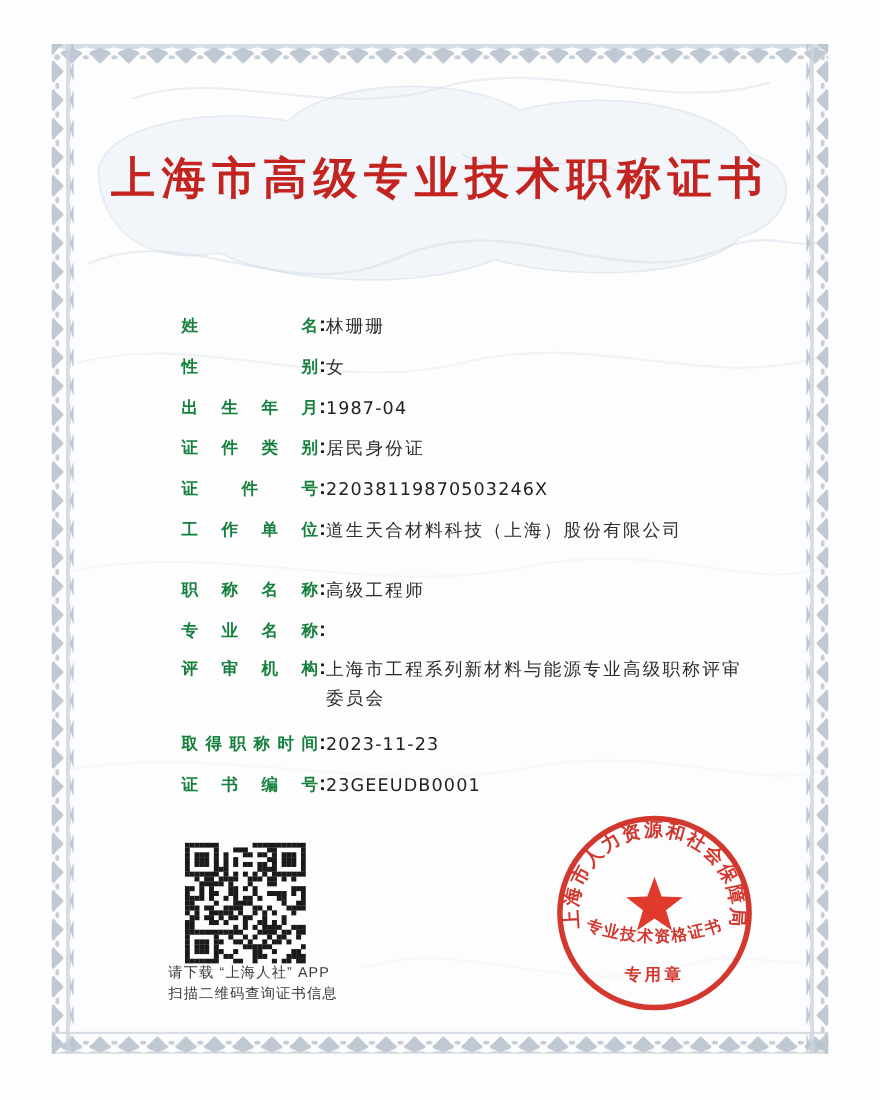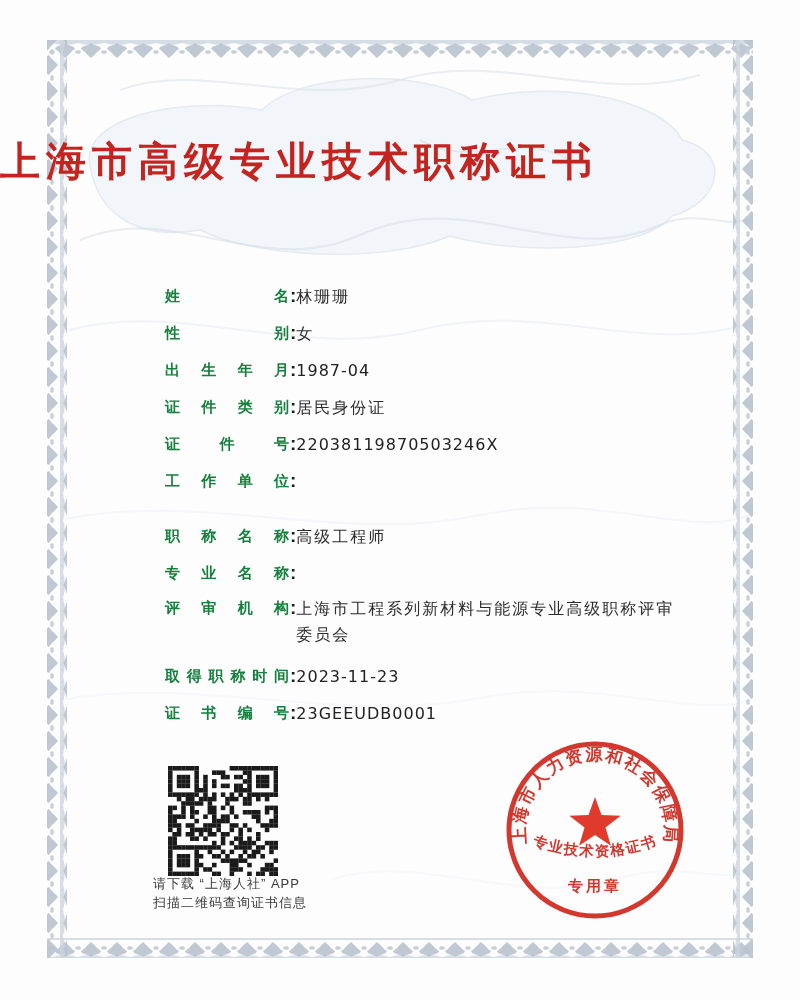--- a/index.html
+++ b/index.html
@@ -8,21 +8,21 @@
 
   
   .bg-waves, .frame-svg{position:absolute;left:0;top:0;width:800px;height:1000px;pointer-events:none;}
   .bg-waves{z-index:0;}
   .frame-svg{z-index:1;}
   .content{position:absolute;left:0;top:0;width:800px;height:1000px;z-index:2;}
 
   
   .cert-title{
     position:absolute;top:134px;left:0;width:800px;margin:0;
-    font-size:40px;font-weight:bold;color:#c32420;
+    text-align:center;font-size:40px;font-weight:bold;color:#c32420;
     letter-spacing:6px;font-family:"DejaVu Sans","Liberation Sans",sans-serif;
   }
 
   
   .field-group{position:absolute;left:165px;}
   .g1{top:284px;}
   .g2{top:524px;}
   .g3{top:664px;}
   .field-row{display:flex;align-items:flex-start;margin-bottom:11px;line-height:24px;}
   .field-label{
@@ -129,20 +129,21 @@
         <span class="field-value">居民身份证</span>
       </div>
       <div class="field-row">
         <span class="field-label">证件号</span>
           <span class="field-colon">:</span>
         <span class="field-value num">22038119870503246X</span>
       </div>
       <div class="field-row">
         <span class="field-label">工作单位</span>
           <span class="field-colon">:</span>
+        <span class="field-value">道生天合材料科技（上海）股份有限公司</span>
       </div>
     </div>
 
     <div class="field-group g2">
       <div class="field-row">
         <span class="field-label">职称名称</span>
           <span class="field-colon">:</span>
         <span class="field-value">高级工程师</span>
       </div>
       <div class="field-row">

